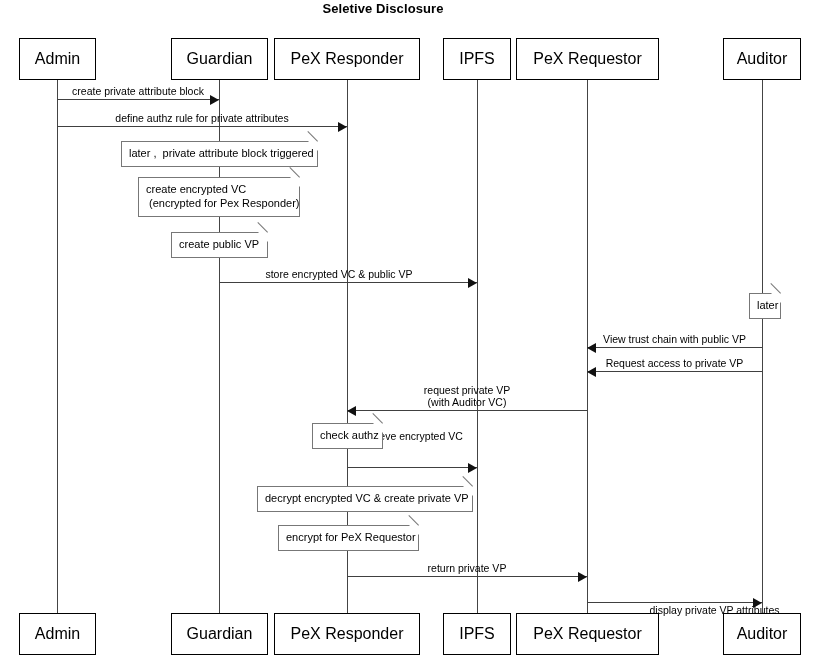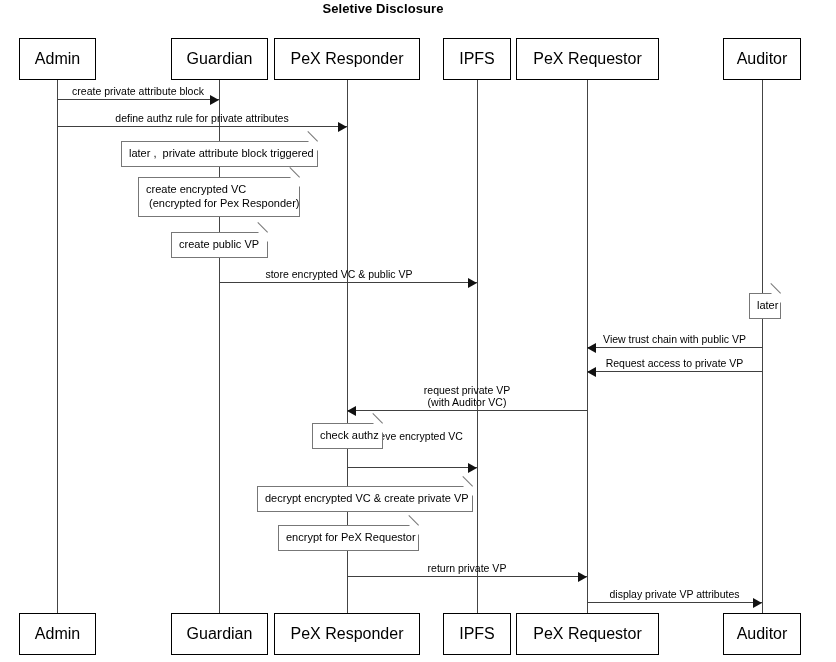--- a/index.html
+++ b/index.html
@@ -158,21 +158,21 @@
       <div class="msg-label" style="left: 347px; width: 130px; top: 430px;">
         <div>retrieve encrypted VC</div>
       </div>
       <div class="msg" style="left: 347px; top: 576px; width: 240px;"></div>
       <div class="arrowhead right" style="top: 572px; left: 578px;"></div>
       <div class="msg-label" style="left: 347px; width: 240px; top: 562px;">
         <div>return private VP</div>
       </div>
       <div class="msg" style="left: 587px; top: 602px; width: 175px;"></div>
       <div class="arrowhead right" style="top: 598px; left: 753px;"></div>
-      <div class="msg-label" style="left: 587px; width: 175px; top: 588px;">
+      <div class="msg-label" style="left: 587px; width: 175px; top: 604px; padding-left: 40px;">
         <div>display private VP attributes</div>
       </div>
     </div>
   <div id="notes-layer">
       <div class="note" style="left: 121px; top: 141px; width: 197px; height: 26px;"><span class="note-text">later ,  private attribute block triggered</span><div class="fold-cut"></div><div class="fold-line"></div></div>
       <div class="note" style="left: 138px; top: 177px; width: 162px; height: 40px;"><span class="note-text">create encrypted VC
  (encrypted for Pex Responder)</span><div class="fold-cut"></div><div class="fold-line"></div></div>
       <div class="note" style="left: 171px; top: 232px; width: 97px; height: 26px;"><span class="note-text">create public VP</span><div class="fold-cut"></div><div class="fold-line"></div></div>
       <div class="note" style="left: 749px; top: 293px; width: 32px; height: 26px;"><span class="note-text">later</span><div class="fold-cut"></div><div class="fold-line"></div></div>
       <div class="note" style="left: 312px; top: 423px; width: 71px; height: 26px;"><span class="note-text">check authz</span><div class="fold-cut"></div><div class="fold-line"></div></div>

